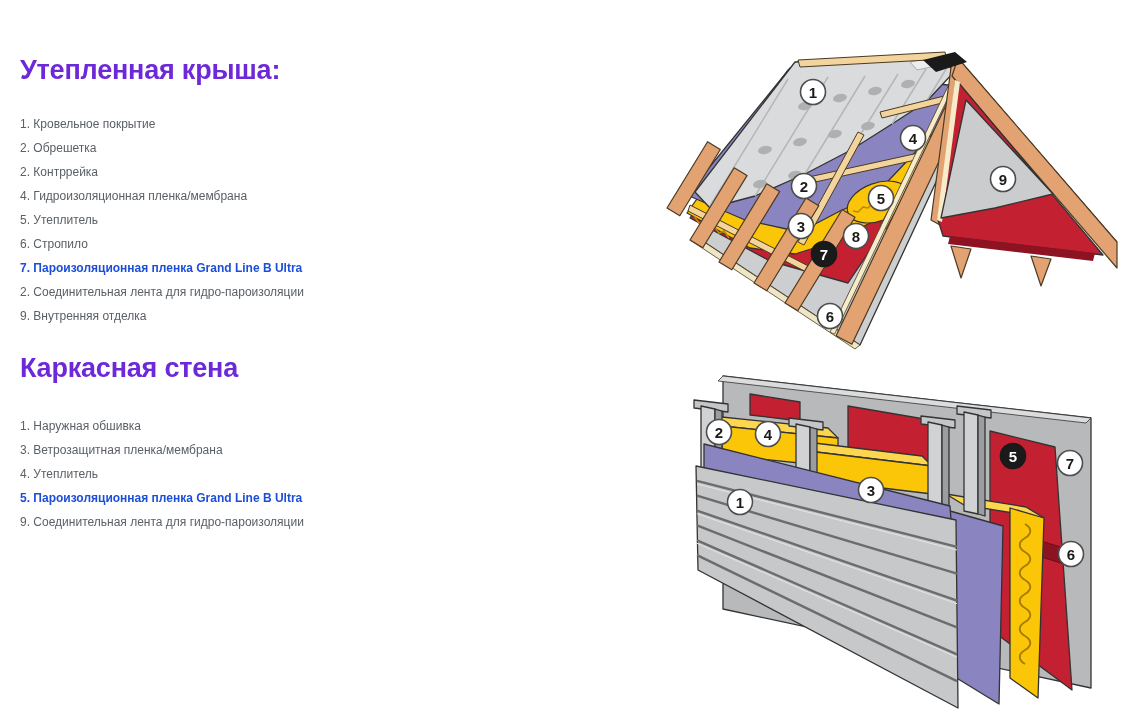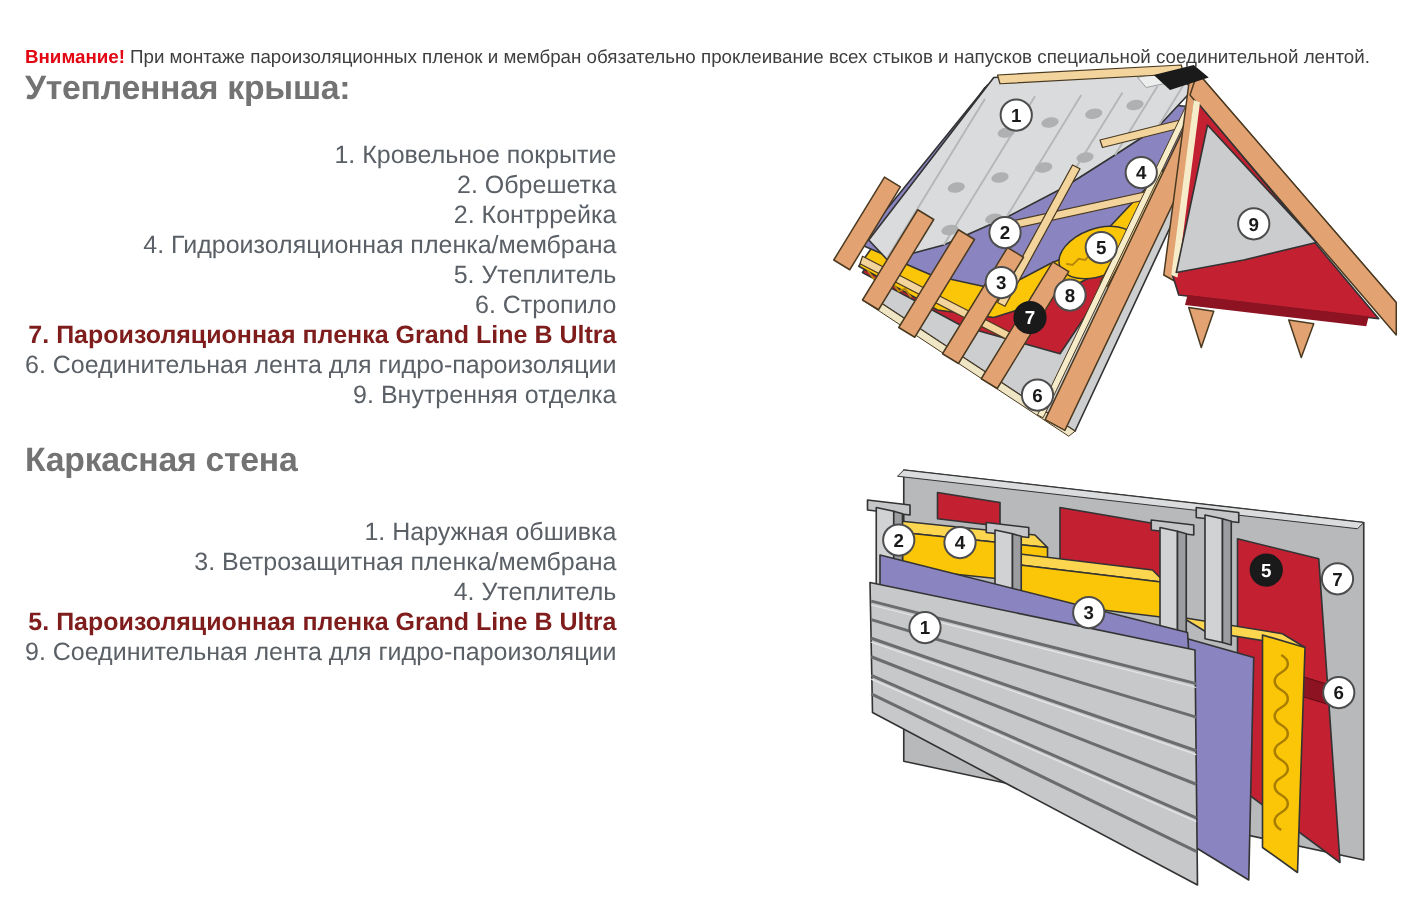--- a/index.html
+++ b/index.html
@@ -1,59 +1,56 @@
 <!DOCTYPE html>
 <html><head>
 <meta charset="utf-8">
 <style>
   html,body{margin:0;padding:0;background:#fff;width:1128px;height:726px;overflow:hidden;
     font-family:"Liberation Sans","DejaVu Sans",sans-serif;}
   .page{position:relative;width:1128px;height:726px;background:#fff;}
   .warning{position:absolute;left:20px;top:22px;font-size:15px;color:#3e3e3e;white-space:nowrap;}
   .warning .wlabel{color:#e30613;font-weight:bold;margin-right:4px;}
-  h1.sec{position:absolute;left:20px;margin:0;font-size:27px;line-height:32px;font-weight:800;color:#737373;letter-spacing:-0.2px;}
+  h1.sec{position:absolute;left:20px;margin:0;font-size:27px;line-height:32px;font-weight:800;color:#6d28d9;letter-spacing:-0.2px;}
   #roof-heading{top:54px;}
   #wall-heading{top:352px;text-align:right;}
   ul.speclist{position:absolute;left:20px;margin:0;padding:0;list-style:none;}
   #roof-list{top:112px;}
   #wall-list{top:414px;}
-  ul.speclist li{font-size:20px;line-height:24px;color:#5a6066;text-align:right;}
-  ul.speclist li.bold{font-weight:700;color:#7f1d1d;}
+  ul.speclist li{font-size:12px;line-height:24px;color:#5a6066;}
+  ul.speclist li.bold{font-weight:700;color:#1d4ed8;}
   .fig{position:absolute;}
   #roof-fig{left:650px;top:48px;}
   #wall-fig{left:686px;top:372px;}
   svg{display:block;}
   .ln{stroke:#333;stroke-width:1.3;stroke-linejoin:round;}
   .wood{fill:#e3a272;stroke:#4a3a22;stroke-width:1.2;stroke-linejoin:round;}
   .batten{fill:#f2d49c;stroke:#4a3a22;stroke-width:1;stroke-linejoin:round;}
   .co circle{fill:#ffffff;stroke:#4d4d4d;stroke-width:1.6;}
   .co text{font-family:"Liberation Sans","DejaVu Sans",sans-serif;font-size:15px;font-weight:bold;fill:#1a1a1a;text-anchor:middle;}
   .co.dark circle{fill:#1a1a1a;stroke:#1a1a1a;}
   .co.dark text{fill:#ffffff;}
 </style>
 </head>
 <body>
 
 <div class="page">
 
-  <p class="warning">
-    <span class="wlabel">Внимание!</span><span>При монтаже пароизоляционных пленок и мембран обязательно проклеивание всех стыков и напусков специальной соединительной лентой.</span>
-  </p>
 
   <h1 class="sec" id="roof-heading">Утепленная крыша:</h1>
 
   <ul class="speclist" id="roof-list">
     <li>1. Кровельное покрытие</li>
     <li>2. Обрешетка</li>
     <li>2. Контррейка</li>
     <li>4. Гидроизоляционная пленка/мембрана</li>
     <li>5. Утеплитель</li>
     <li>6. Стропило</li>
     <li class="bold">7. Пароизоляционная пленка Grand Line B Ultra</li>
-    <li>6. Соединительная лента для гидро-пароизоляции</li>
+    <li>2. Соединительная лента для гидро-пароизоляции</li>
     <li>9. Внутренняя отделка</li>
   </ul>
 
   <h1 class="sec" id="wall-heading">Каркасная стена</h1>
 
   <ul class="speclist" id="wall-list">
     <li>1. Наружная обшивка</li>
     <li>3. Ветрозащитная пленка/мембрана</li>
     <li>4. Утеплитель</li>
     <li class="bold">5. Пароизоляционная пленка Grand Line B Ultra</li>

